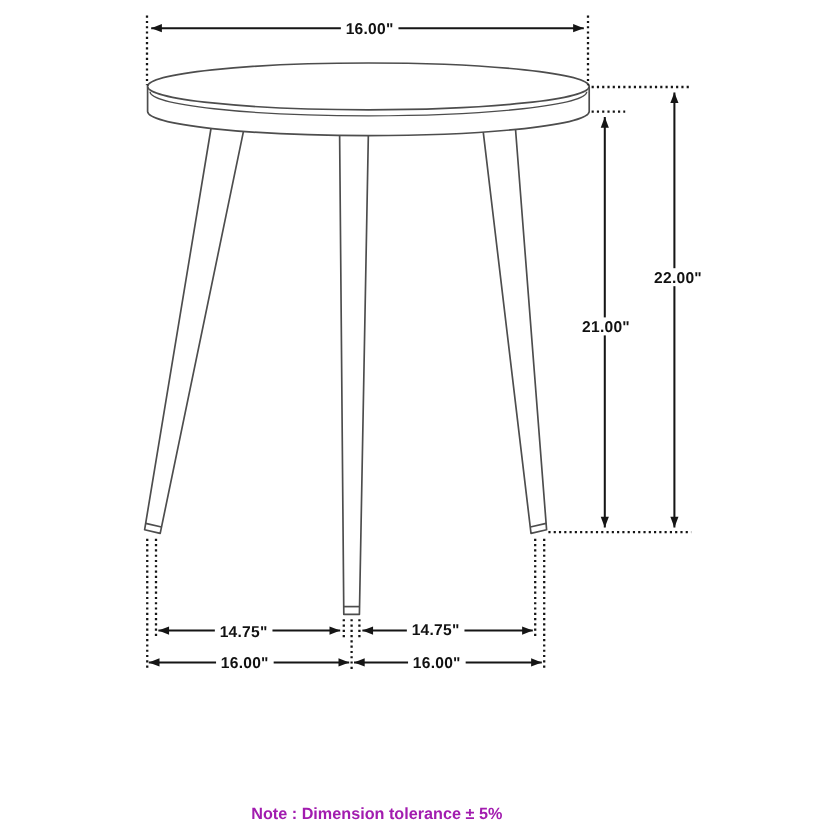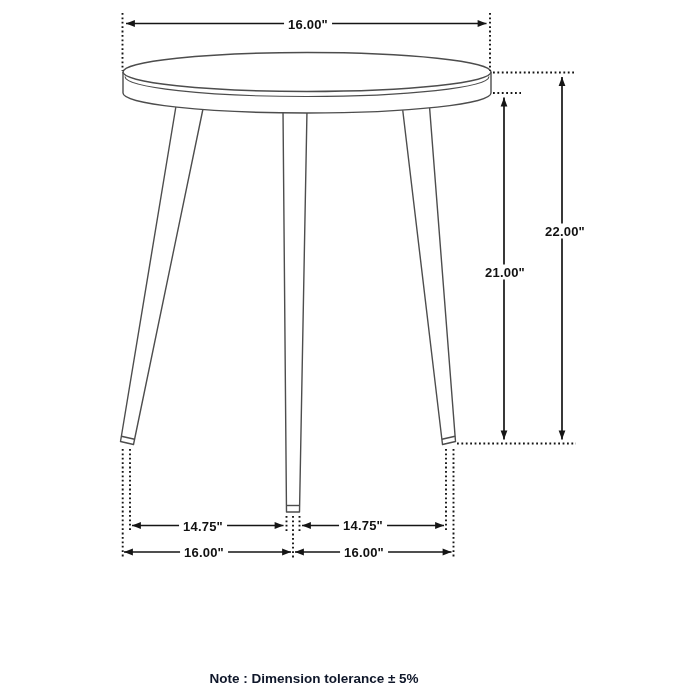--- a/index.html
+++ b/index.html
@@ -21,21 +21,21 @@
     font-weight: 700;
     color: #111111;
     white-space: nowrap;
     letter-spacing: 0.2px;
   }
   .note-label {
     position: absolute;
     transform: translate(-50%, -50%);
     font-size: 13.5px;
     font-weight: 700;
-    color: #0f172a;
+    color: #a21caf;
     white-space: nowrap;
   }
 </style>
 </head>
 <body>
 
 <div class="canvas">
 
   <svg width="700" height="700" viewBox="0 0 700 700">
     <defs>

